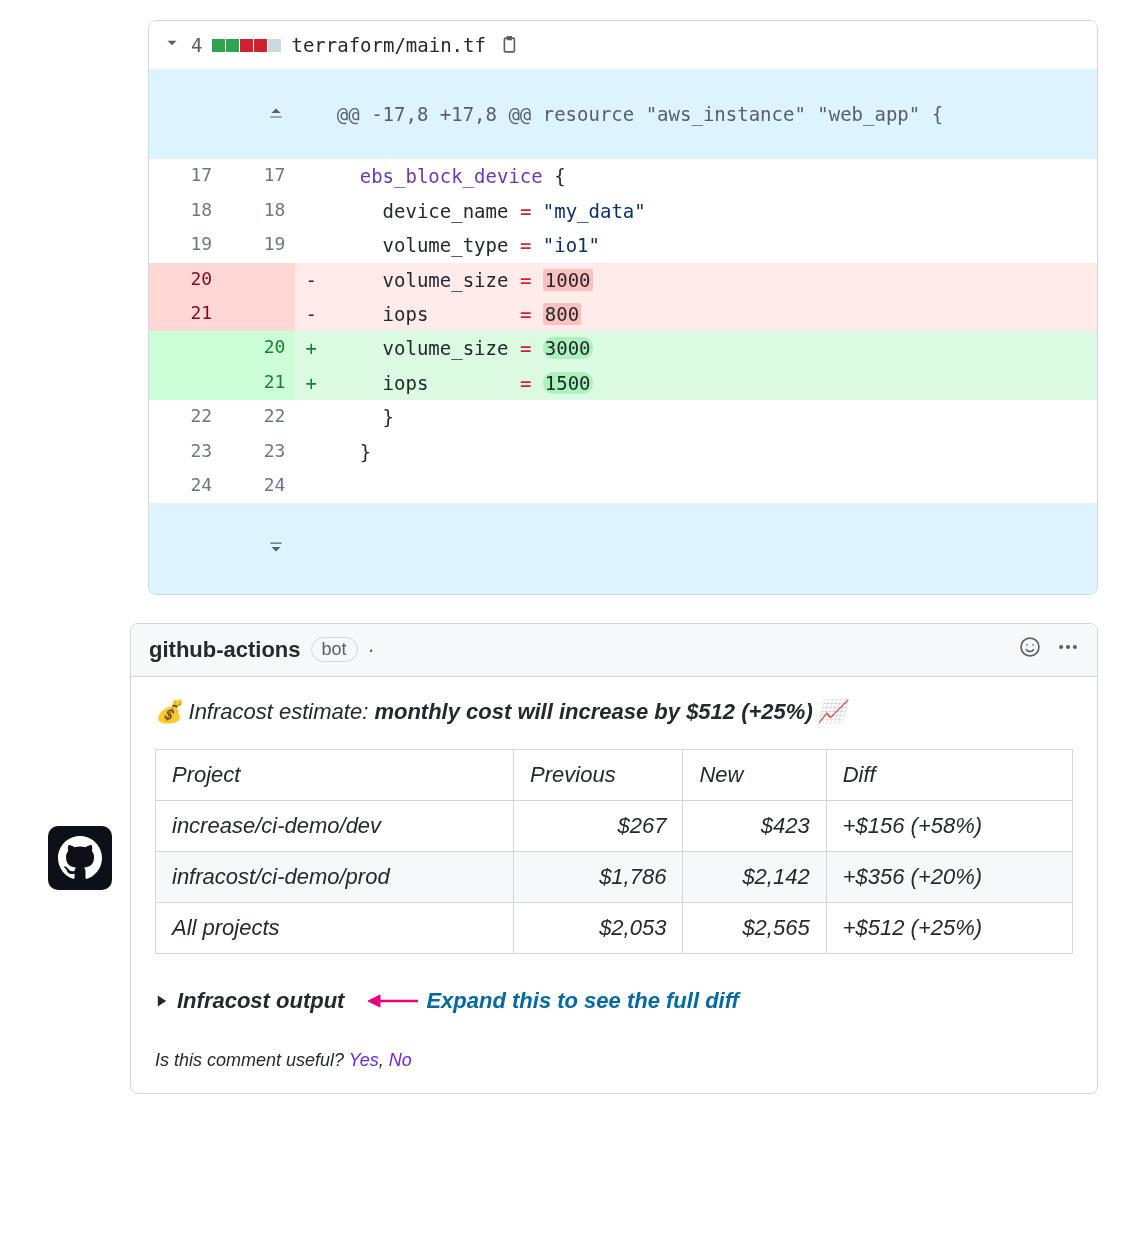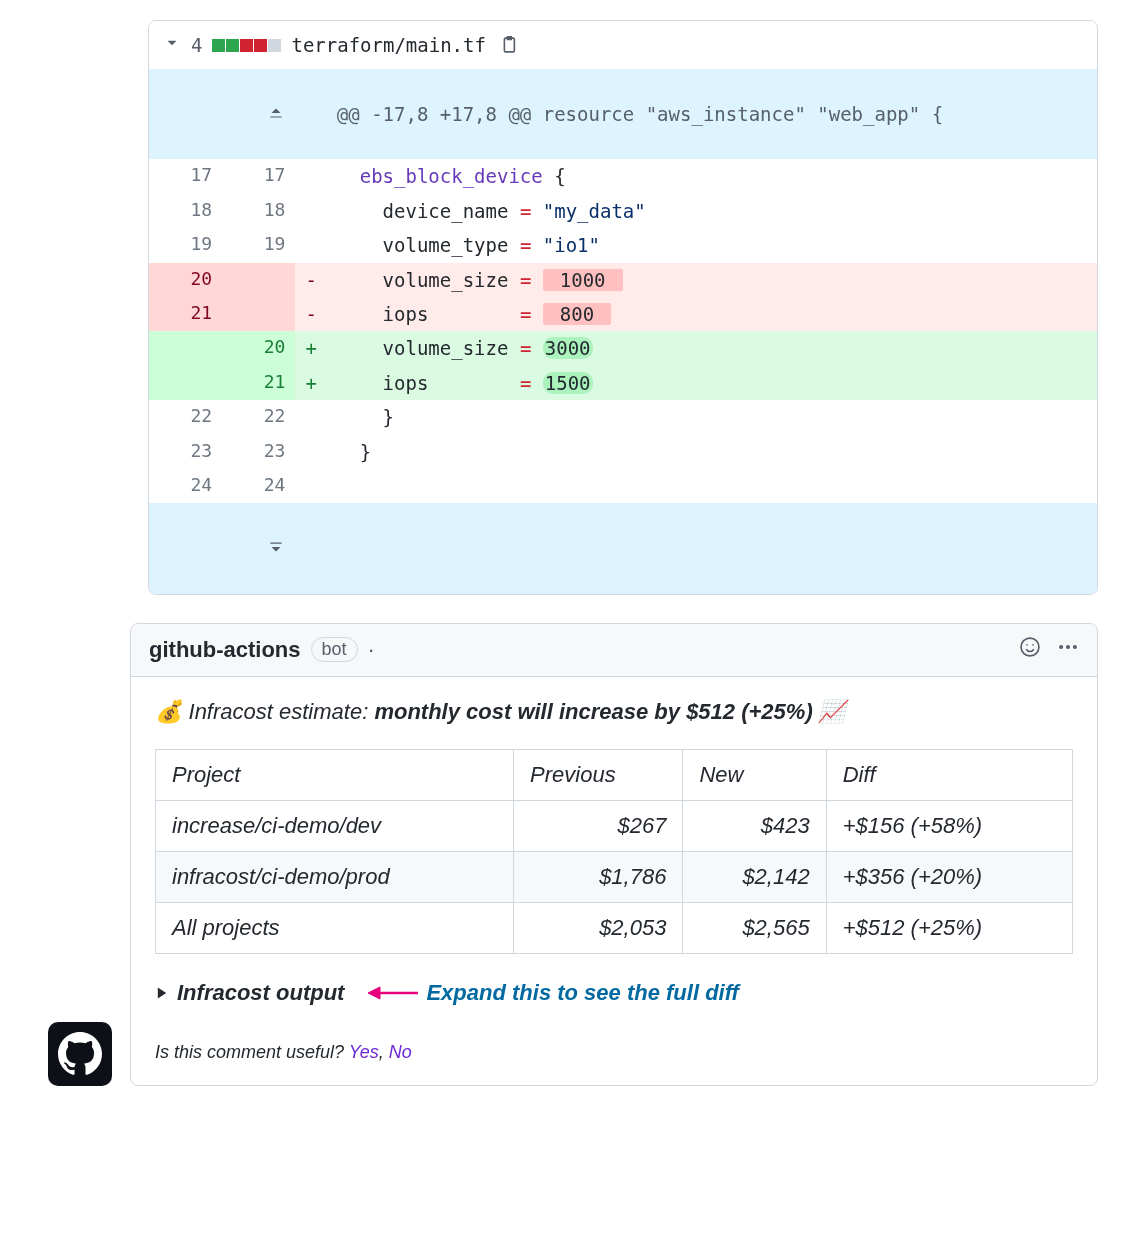--- a/index.html
+++ b/index.html
@@ -92,28 +92,28 @@
 .del td { background: #ffebe9; }
 .del .ln { background: #ffd7d5; color: #82071e; }
 .del .marker { color: #82071e; }
 .add td { background: #dafbe1; }
 .add .ln { background: #ccffd8; color: #1a7f37; }
 .add .marker { color: #1a7f37; }
 .code-line { width: 100%; }
 .pl-ent { color: #6639ba; margin-top: 32px; }
 .pl-k { color: #cf222e; }
 .pl-s { color: #0a3069; }
-.hl-del { background: #ffc0c0; border-radius: 2px; padding: 0 17px; }
+.hl-del { background: #ffc0c0; border-radius: 2px; padding: 0 2px; }
 .hl-add { background: #abf2bc; border-radius: 10px; padding: 0 2px; }
 
 .comment-wrap {
   display: flex;
   gap: 18px;
   margin-top: 28px;
-  align-items: flex-end;
+  align-items: center;
 }
 .avatar {
   width: 64px;
   height: 64px;
   border-radius: 10px;
   background: #0d1117;
   display: flex;
   align-items: center;
   justify-content: center;
   flex-shrink: 0;
@@ -169,21 +169,21 @@
   padding: 12px 16px;
   text-align: left;
 }
 .cost-table th {
   font-weight: 400;
   background: #fff;
 }
 .cost-table .num { text-align: right; }
 .cost-table tr.shade td { background: #f6f8fa; }
 .details-row {
-  margin-top: 26px;
+  margin-top: 34px;
   display: flex;
   align-items: center;
   gap: 24px;
 }
 .details-toggle {
   font-weight: 700;
   cursor: pointer;
   display: flex;
   align-items: center;
   gap: 8px;

